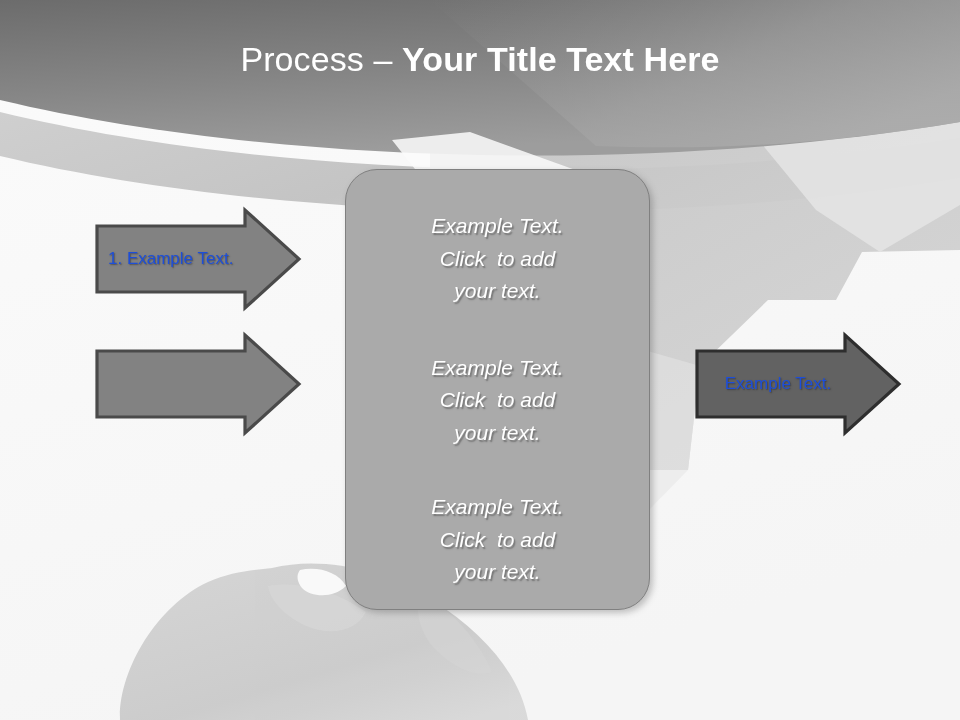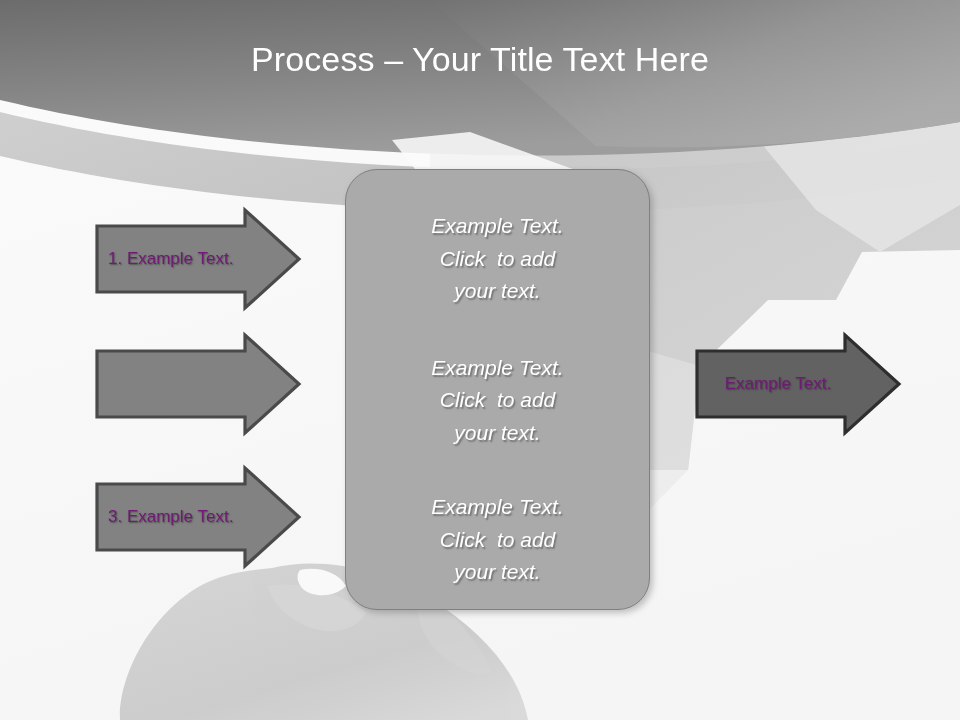--- a/index.html
+++ b/index.html
@@ -37,35 +37,35 @@
   .title-text {
     font-size:34px;
     color:#ffffff;
     letter-spacing:0.1px;
     white-space:nowrap;
     font-weight:400;
     line-height:1;
   }
   .title-text .t-strong { font-weight:400; }
   .title-text .t-dash { font-weight:400; }
-  .title-text .t-rest { font-weight:400; }
+  .title-text .t-rest { font-weight:700; }
 
   
   .arrow {
     position:absolute;
     z-index:5;
   }
   .arrow svg { display:block; position:absolute; top:0; left:0; }
   .arrow-label {
     position:absolute;
     top:0;
     height:100%;
     display:flex;
     align-items:center;
-    color:#701a75;
+    color:#1d4ed8;
     font-size:17px;
     white-space:nowrap;
     text-shadow:1px 1px 1.5px rgba(40,40,40,0.55);
     z-index:2;
     text-align:right;
   }
 
   #arrow-1 { left:90px;  top:205px; width:216px; height:108px; }
   #arrow-2 { left:90px;  top:330px; width:216px; height:108px; }
   #arrow-3 { left:90px;  top:463px; width:216px; height:108px; }
@@ -186,26 +186,20 @@
     </svg>
     <span class="arrow-label">1. Example Text.</span>
   </div>
 
   <div class="arrow" id="arrow-2">
     <svg width="216" height="108" viewBox="0 0 216 108">
       <path d="M7,21 L155,21 L155,5 L209,54 L155,103 L155,87 L7,87 Z" fill="#828282" stroke="#4a4a4a" stroke-width="3.2" stroke-linejoin="miter"></path>
     </svg>
   </div>
 
-  <div class="arrow" id="arrow-3">
-    <svg width="216" height="108" viewBox="0 0 216 108">
-      <path d="M7,21 L155,21 L155,5 L209,54 L155,103 L155,87 L7,87 Z" fill="#828282" stroke="#4a4a4a" stroke-width="3.2" stroke-linejoin="miter"></path>
-    </svg>
-    <span class="arrow-label">3. Example Text.</span>
-  </div>
 
   <div class="center-panel">
 
     <div class="panel-block">
       <span class="pb-line">Example Text.</span>
       <span class="pb-line">Click  to add</span>
       <span class="pb-line">your text.</span>
     </div>
 
     <div class="panel-gap-1"></div>

